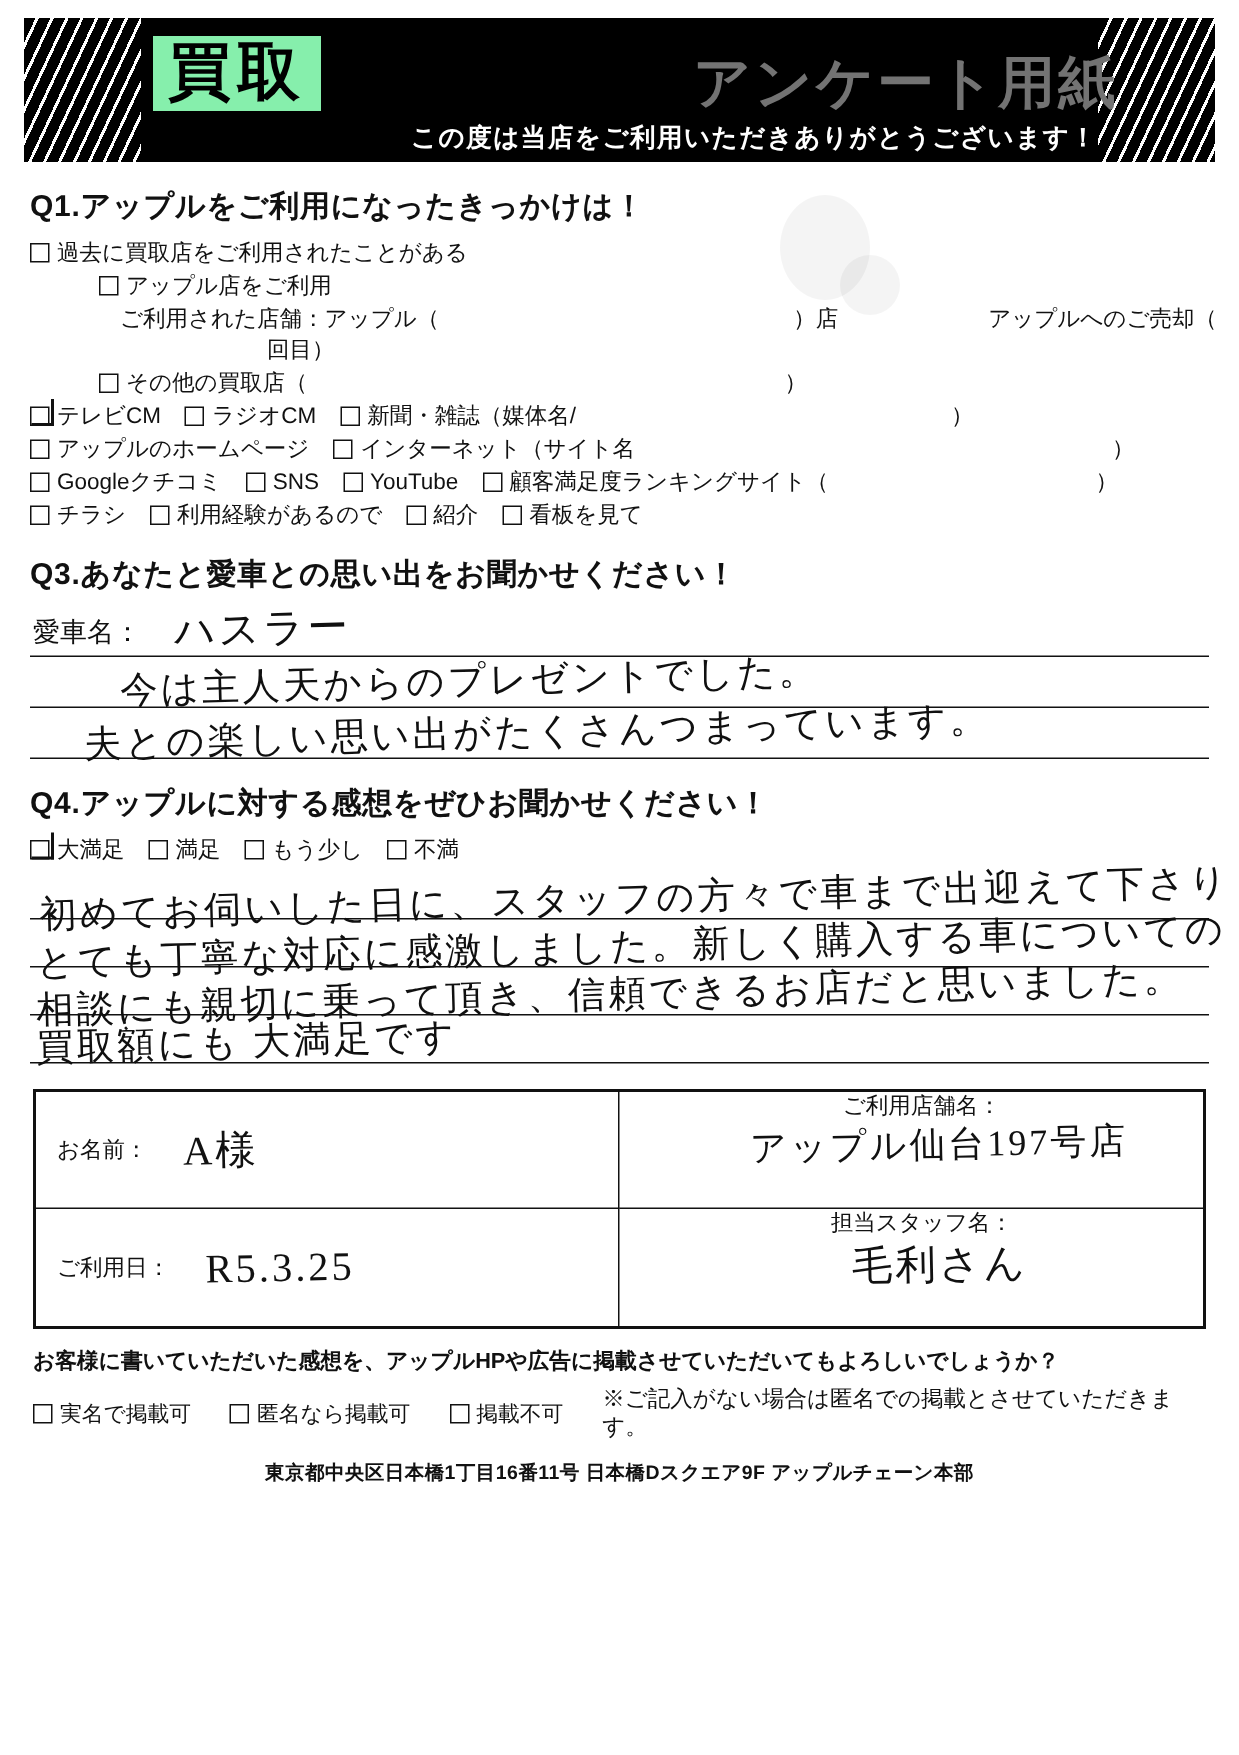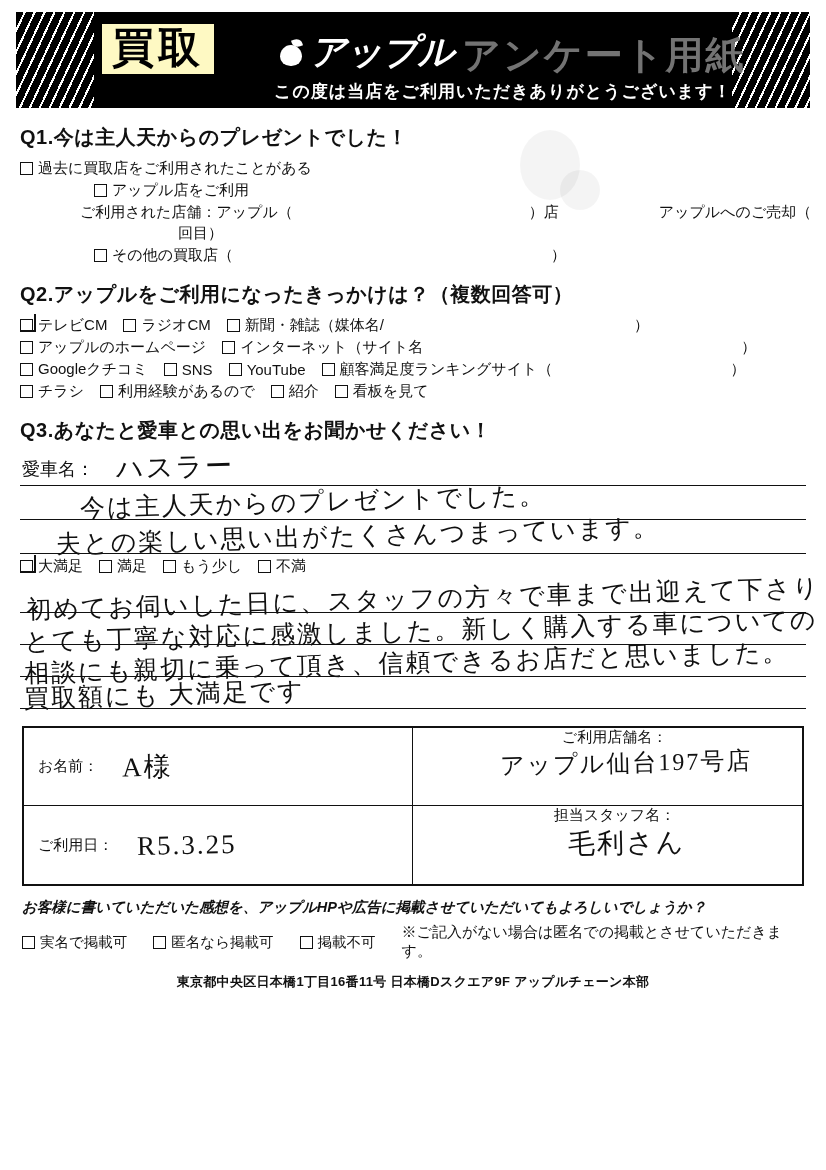--- a/index.html
+++ b/index.html
@@ -22,21 +22,21 @@
     height: 96px;
     background: #000000;
     margin: 4px 2px 0 2px;
     display: flex;
     align-items: center;
     overflow: hidden;
   }
   .banner .kaitori {
     position: absolute;
     left: 86px; top: 12px;
-    background: #fef9c3;
+    background: #86efac;
     color: #000000;
     font-weight: bold;
     font-size: 42px;
     letter-spacing: 4px;
     padding: 2px 10px 4px 10px;
     line-height: 1.05;
     font-family: "DejaVu Sans", sans-serif;
   }
   .banner .logo-wrap {
     position: absolute;
@@ -119,21 +119,21 @@
   }
   .cb.checked::after {
     content: "";
     position: absolute;
     left: 0px; top: -6px;
     width: 13px; height: 16px;
     border-right: 2.2px solid #111;
     border-bottom: 2.2px solid #111;
     transform: rotate(38deg) skewX(-6px);
   }
-  .indent1 { margin-left: 68px; padding-left: 12px; }
+  .indent1 { margin-left: 40px; padding-left: 12px; }
   .indent2 { margin-left: 66px; }
   .gap-sm { display:inline-block; width: 96px; }
   .gap-md { display:inline-block; width: 160px; }
   .gap-lg { display:inline-block; width: 232px; }
   .gap-xl { display:inline-block; width: 300px; }
 
   
   .field-line {
     position: relative;
     margin: 6px 6px 0 6px;
@@ -198,21 +198,20 @@
     letter-spacing: 2px;
     white-space: nowrap;
   }
   .cell-value.sm { font-size: 24px; }
 
   
   .foot-note {
     font-size: 14.5px;
     font-weight: bold;
     margin: 12px 8px 6px 8px;
-    font-style: italic;
   }
   .foot-opts {
     display: flex; align-items: center;
     font-size: 14.5px;
     margin: 0 8px;
     gap: 0;
   }
   .foot-opts .opt { margin-right: 26px; }
   .foot-small { font-size: 15px; }
   .address {
@@ -231,32 +230,25 @@
 </style>
 </head>
 <body>
 
 <div class="page">
 
   <div class="banner">
     <div class="edge-l"></div>
     <div class="edge-r"></div>
     <div class="kaitori">買取</div>
-    <div class="logo-wrap">
-      <div class="logo-mark">
-        <div class="apple-body"></div>
-        <div class="apple-leaf"></div>
-      </div>
-      <div class="logo-text">アップル</div>
-    </div>
     <div class="title-main">アンケート用紙</div>
     <div class="title-sub">この度は当店をご利用いただきありがとうございます！</div>
   </div>
 
-  <div class="q-head">Q1.今は主人天からのプレゼントでした！</div>
+  <div class="q-head">Q1.アップルをご利用になったきっかけは！</div>
 
   <div class="opt-row">
     <span class="opt">
       <span class="cb"></span>
       <span>過去に買取店をご利用されたことがある</span>
     </span>
   </div>
   <div class="opt-row indent1">
     <span class="opt">
       <span class="cb"></span>
@@ -274,21 +266,20 @@
   </div>
   <div class="opt-row indent1">
     <span class="opt">
       <span class="cb"></span>
       <span>その他の買取店（</span>
     </span>
     <span class="gap-xl"></span>
     <span>）</span>
   </div>
 
-  <div class="q-head">Q2.アップルをご利用になったきっかけは？（複数回答可）</div>
 
   <div class="opt-row">
     <span class="opt">
       <span class="cb checked"></span>
       <span>テレビCM</span>
     </span>
     <span class="opt">
       <span class="cb"></span>
       <span>ラジオCM</span>
     </span>
@@ -359,20 +350,21 @@
     <span class="field-label">愛車名：</span>
     <span class="hw" style="left:96px; bottom:0px; font-size:27px;">ハスラー</span>
   </div>
   <div class="blank-line">
     <span class="hw" style="left:60px; bottom:1px;">今は主人天からのプレゼントでした。</span>
   </div>
   <div class="blank-line">
     <span class="hw" style="left:36px; bottom:1px;">夫との楽しい思い出がたくさんつまっています。</span>
   </div>
 
+  <div class="q-head">Q4.アップルに対する感想をぜひお聞かせください！</div>
 
   <div class="opt-row">
     <span class="opt">
       <span class="cb checked"></span>
       <span>大満足</span>
     </span>
     <span class="opt">
       <span class="cb"></span>
       <span>満足</span>
     </span>

